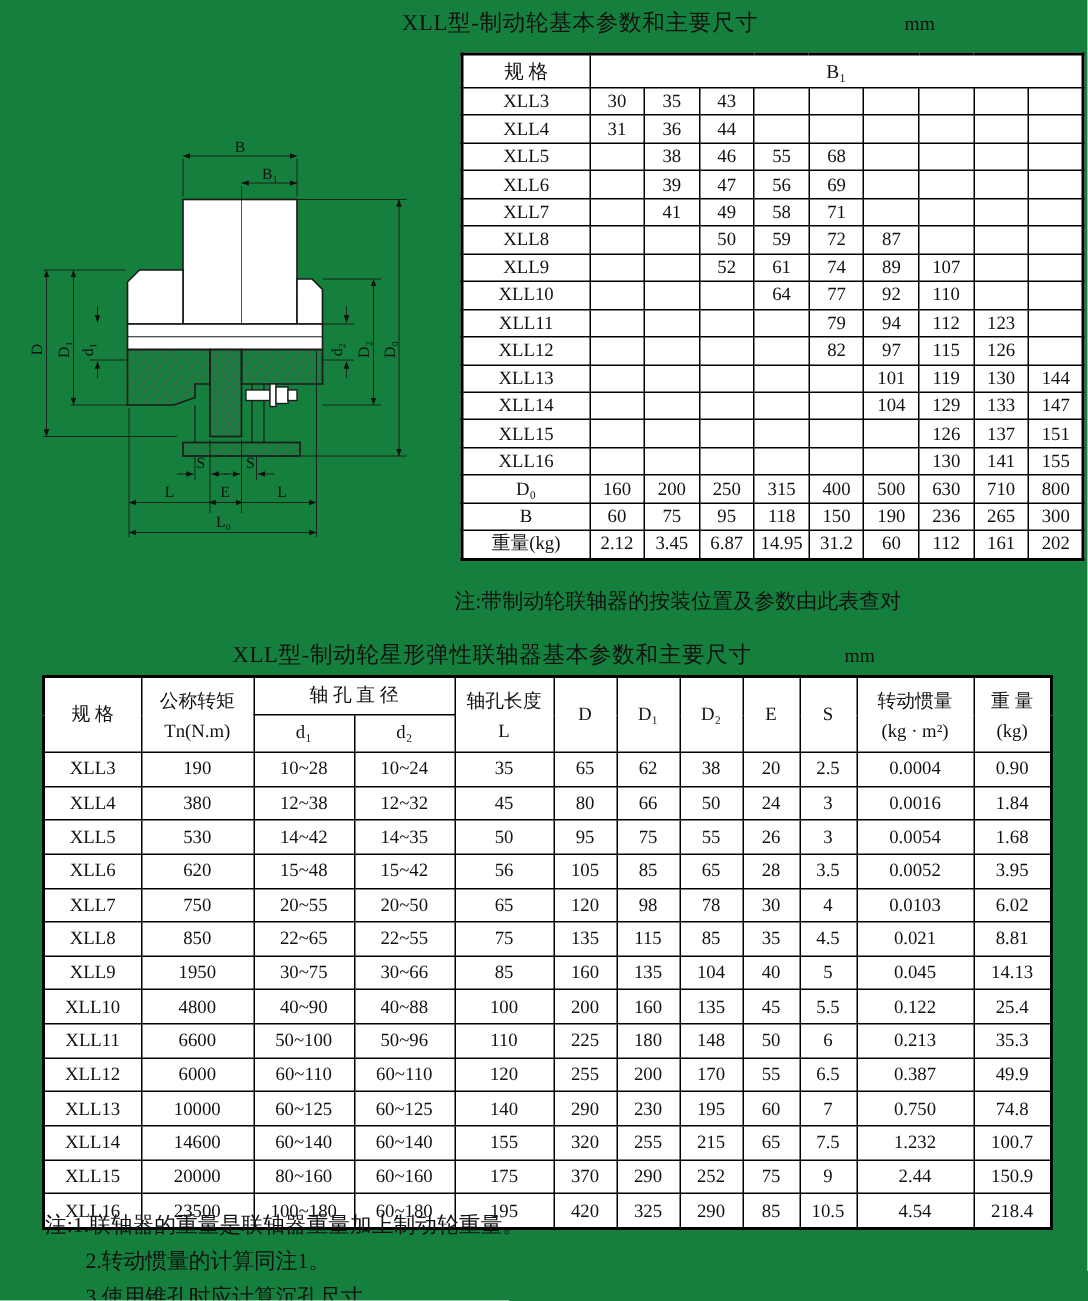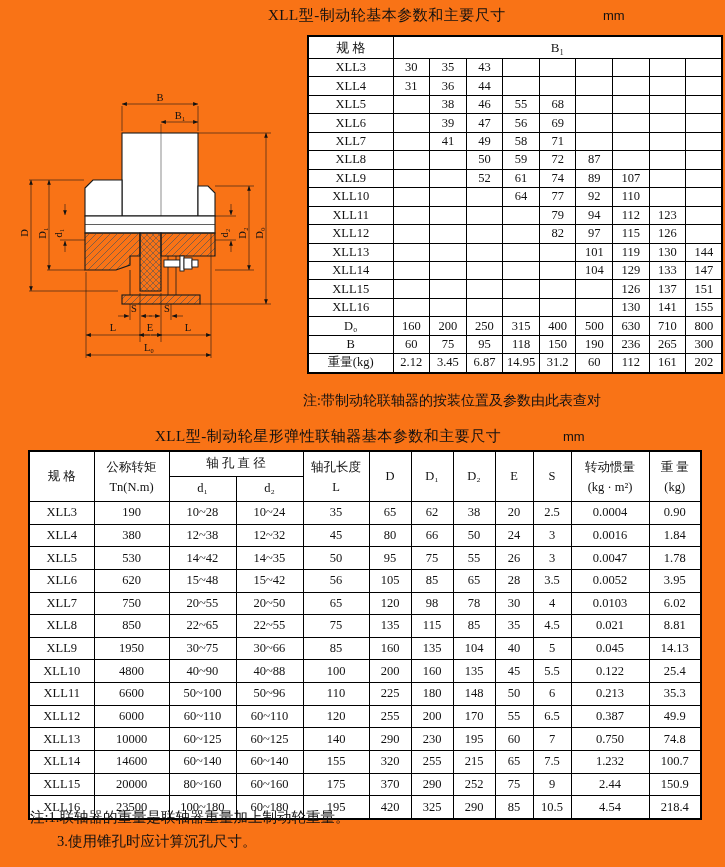--- a/index.html
+++ b/index.html
@@ -1,20 +1,20 @@
 <!DOCTYPE html>
 <html><head>
 <meta charset="utf-8">
 <style>
   html,body{margin:0;padding:0;background:#fff;}
-  .page{position:relative;width:725px;height:867px;background:#f97316;overflow:hidden;
+  .page{position:relative;width:725px;height:867px;background:#15803d;overflow:hidden;
         font-family:"Liberation Serif","DejaVu Serif",serif;color:#111;}
   .abs{position:absolute;}
   .title{font-size:15px;letter-spacing:.5px;white-space:nowrap;}
-  .unit{font-size:13px;font-family:Liberation Sans, sans-serif;}
+  .unit{font-size:13px;font-family:Liberation Serif, serif;}
   .note{font-size:14px;white-space:nowrap;}
   .notes-block div{font-size:14.5px;line-height:24px;white-space:nowrap;}
   .notes-block div.indent{padding-left:27px;}
 
   table.doc{border-collapse:collapse;table-layout:fixed;border:2px solid #000;background:#fff;}
   table.doc td,table.doc th{border:1px solid #000;text-align:center;vertical-align:middle;
         padding:0;font-weight:normal;font-size:12.5px;line-height:1.05;
         overflow:hidden;white-space:nowrap;}
   
   .t1{left:307px;top:35px;width:415px;}
@@ -435,22 +435,22 @@
           <td class="lbl">XLL5</td>
           <td>530</td>
           <td>14~42</td>
           <td>14~35</td>
           <td>50</td>
           <td>95</td>
           <td>75</td>
           <td>55</td>
           <td>26</td>
           <td>3</td>
-          <td>0.0047</td>
-          <td>1.78</td>
+          <td>0.0054</td>
+          <td>1.68</td>
         </tr>
         <tr>
           <td class="lbl">XLL6</td>
           <td>620</td>
           <td>15~48</td>
           <td>15~42</td>
           <td>56</td>
           <td>105</td>
           <td>85</td>
           <td>65</td>
@@ -597,16 +597,17 @@
           <td>85</td>
           <td>10.5</td>
           <td>4.54</td>
           <td>218.4</td>
         </tr>
       </tbody>
   </table>
 
   <div class="abs notes-block" style="left:30px;top:805px;">
     <div>注:1.联轴器的重量是联轴器重量加上制动轮重量。</div>
+    <div class="indent">2.转动惯量的计算同注1。</div>
     <div class="indent">3.使用锥孔时应计算沉孔尺寸。</div>
   </div>
 
 </div>
 
 </body></html>

